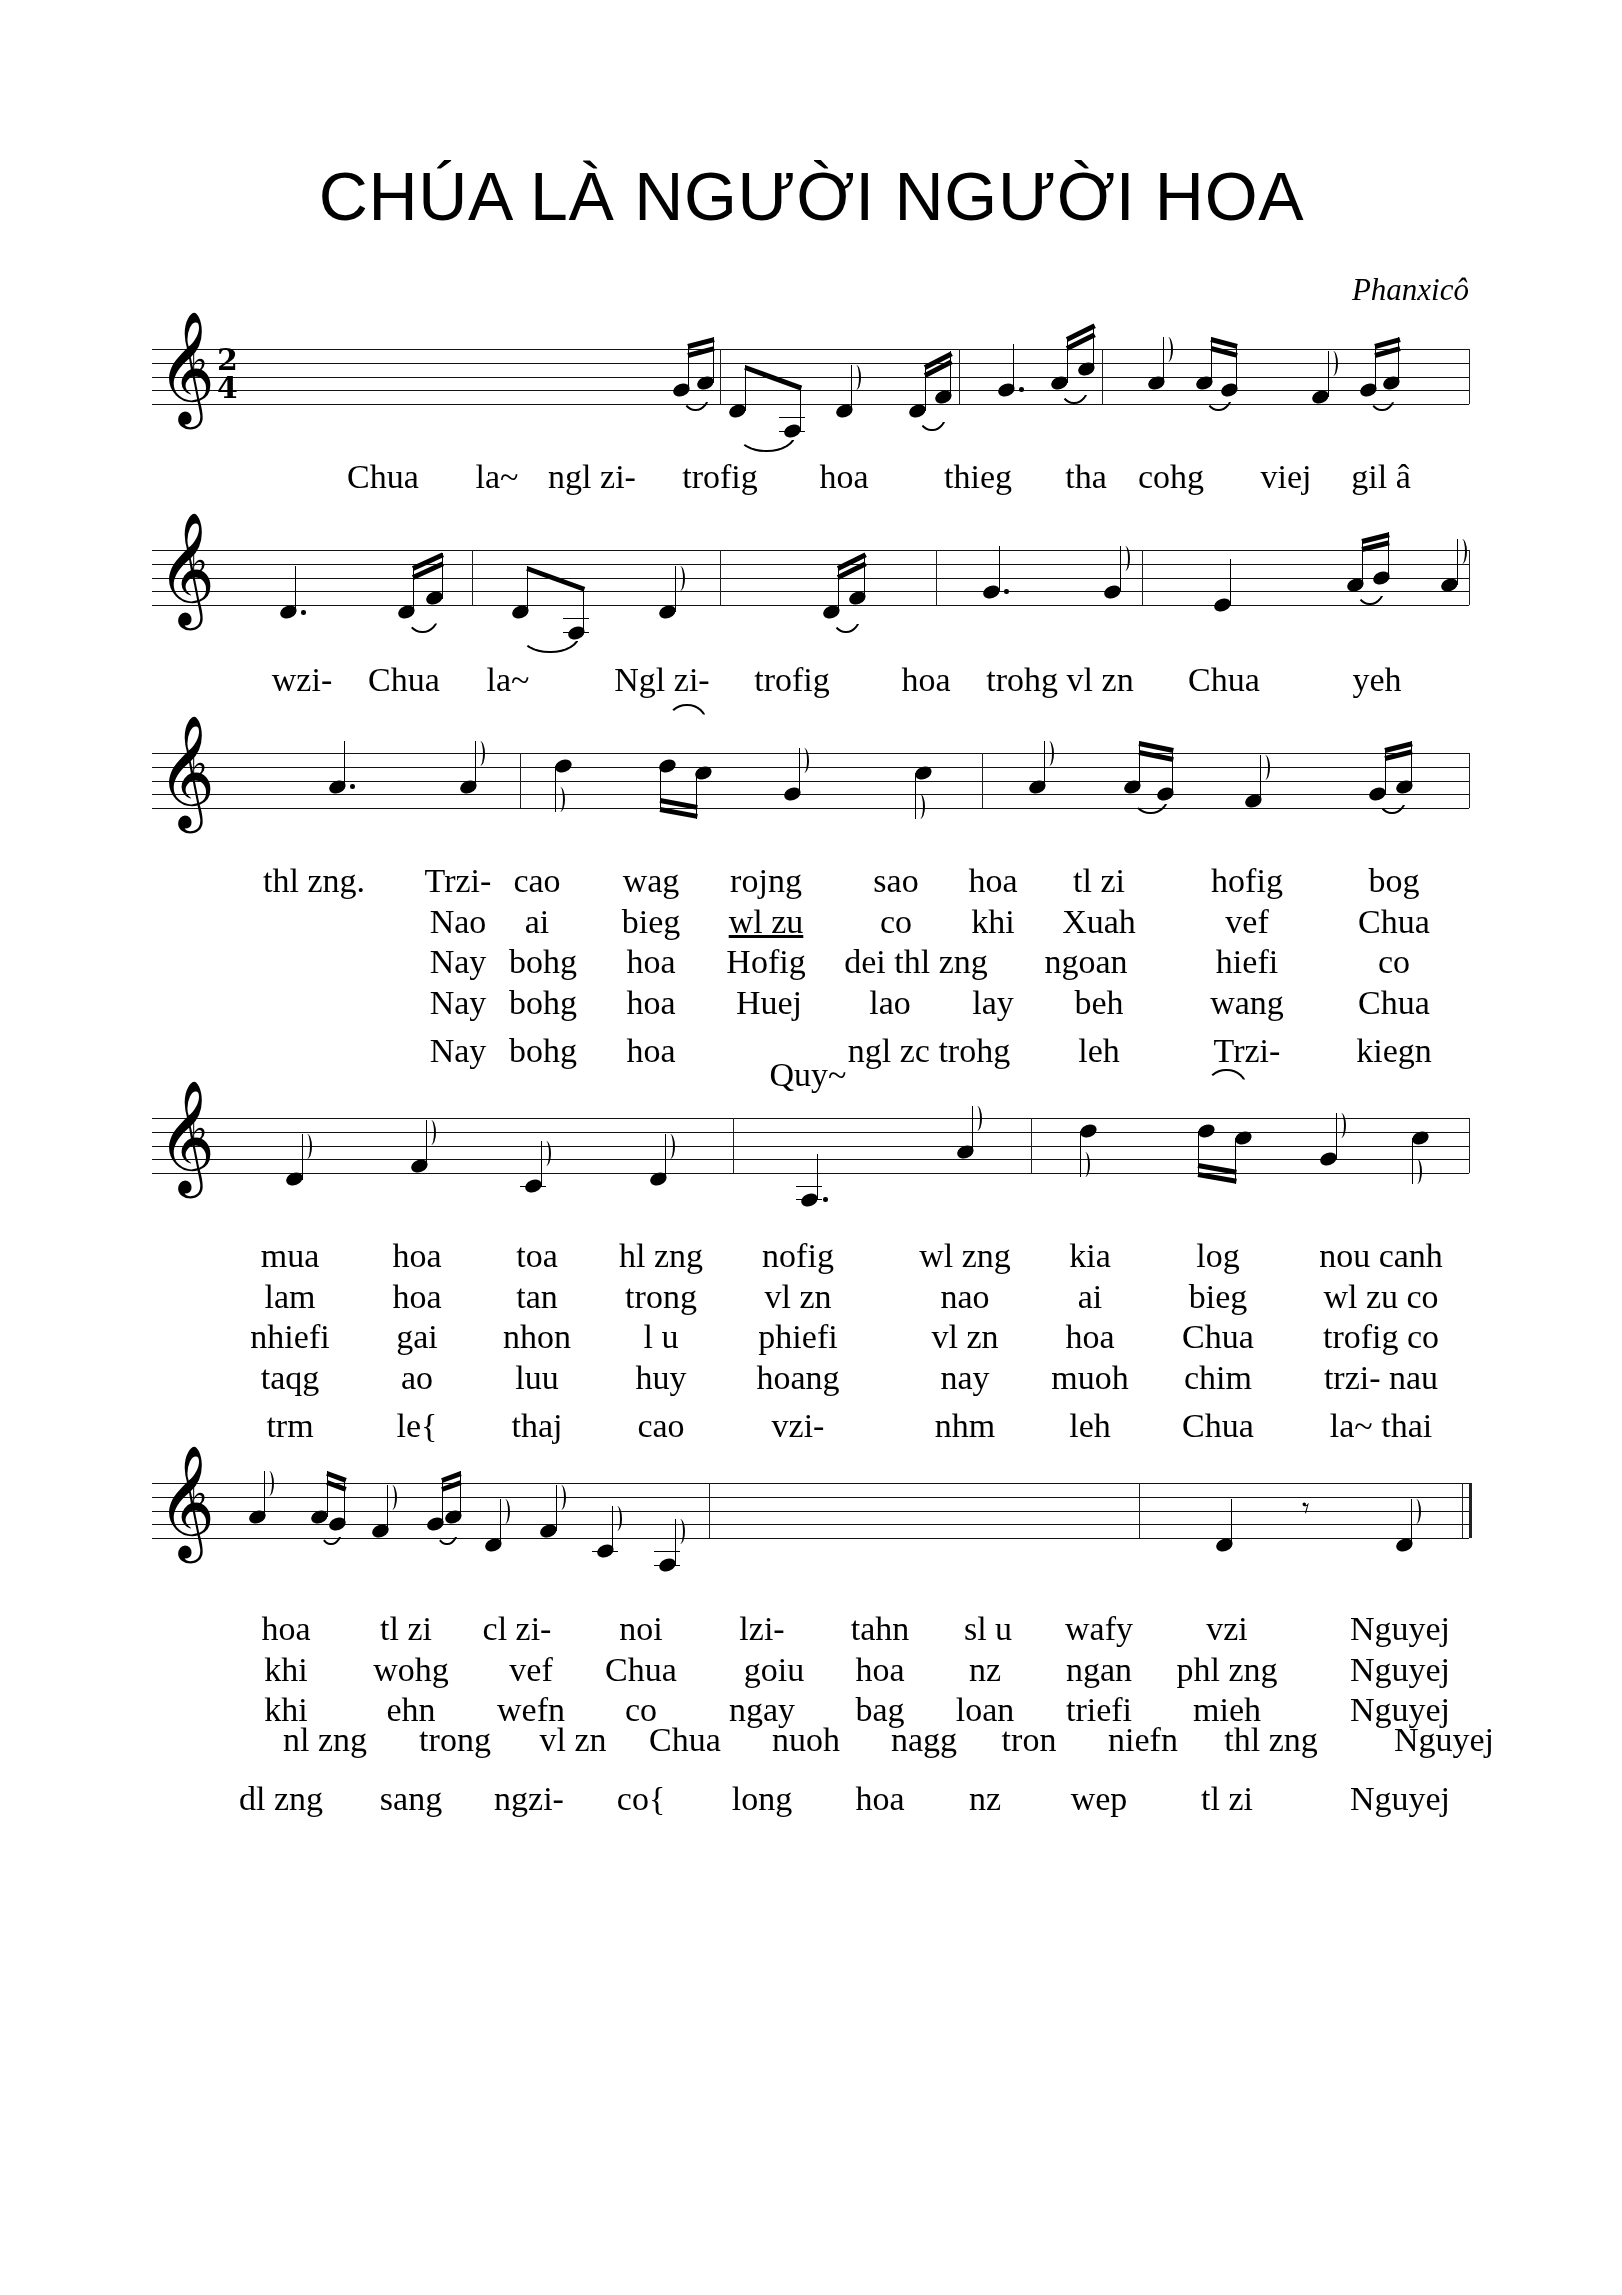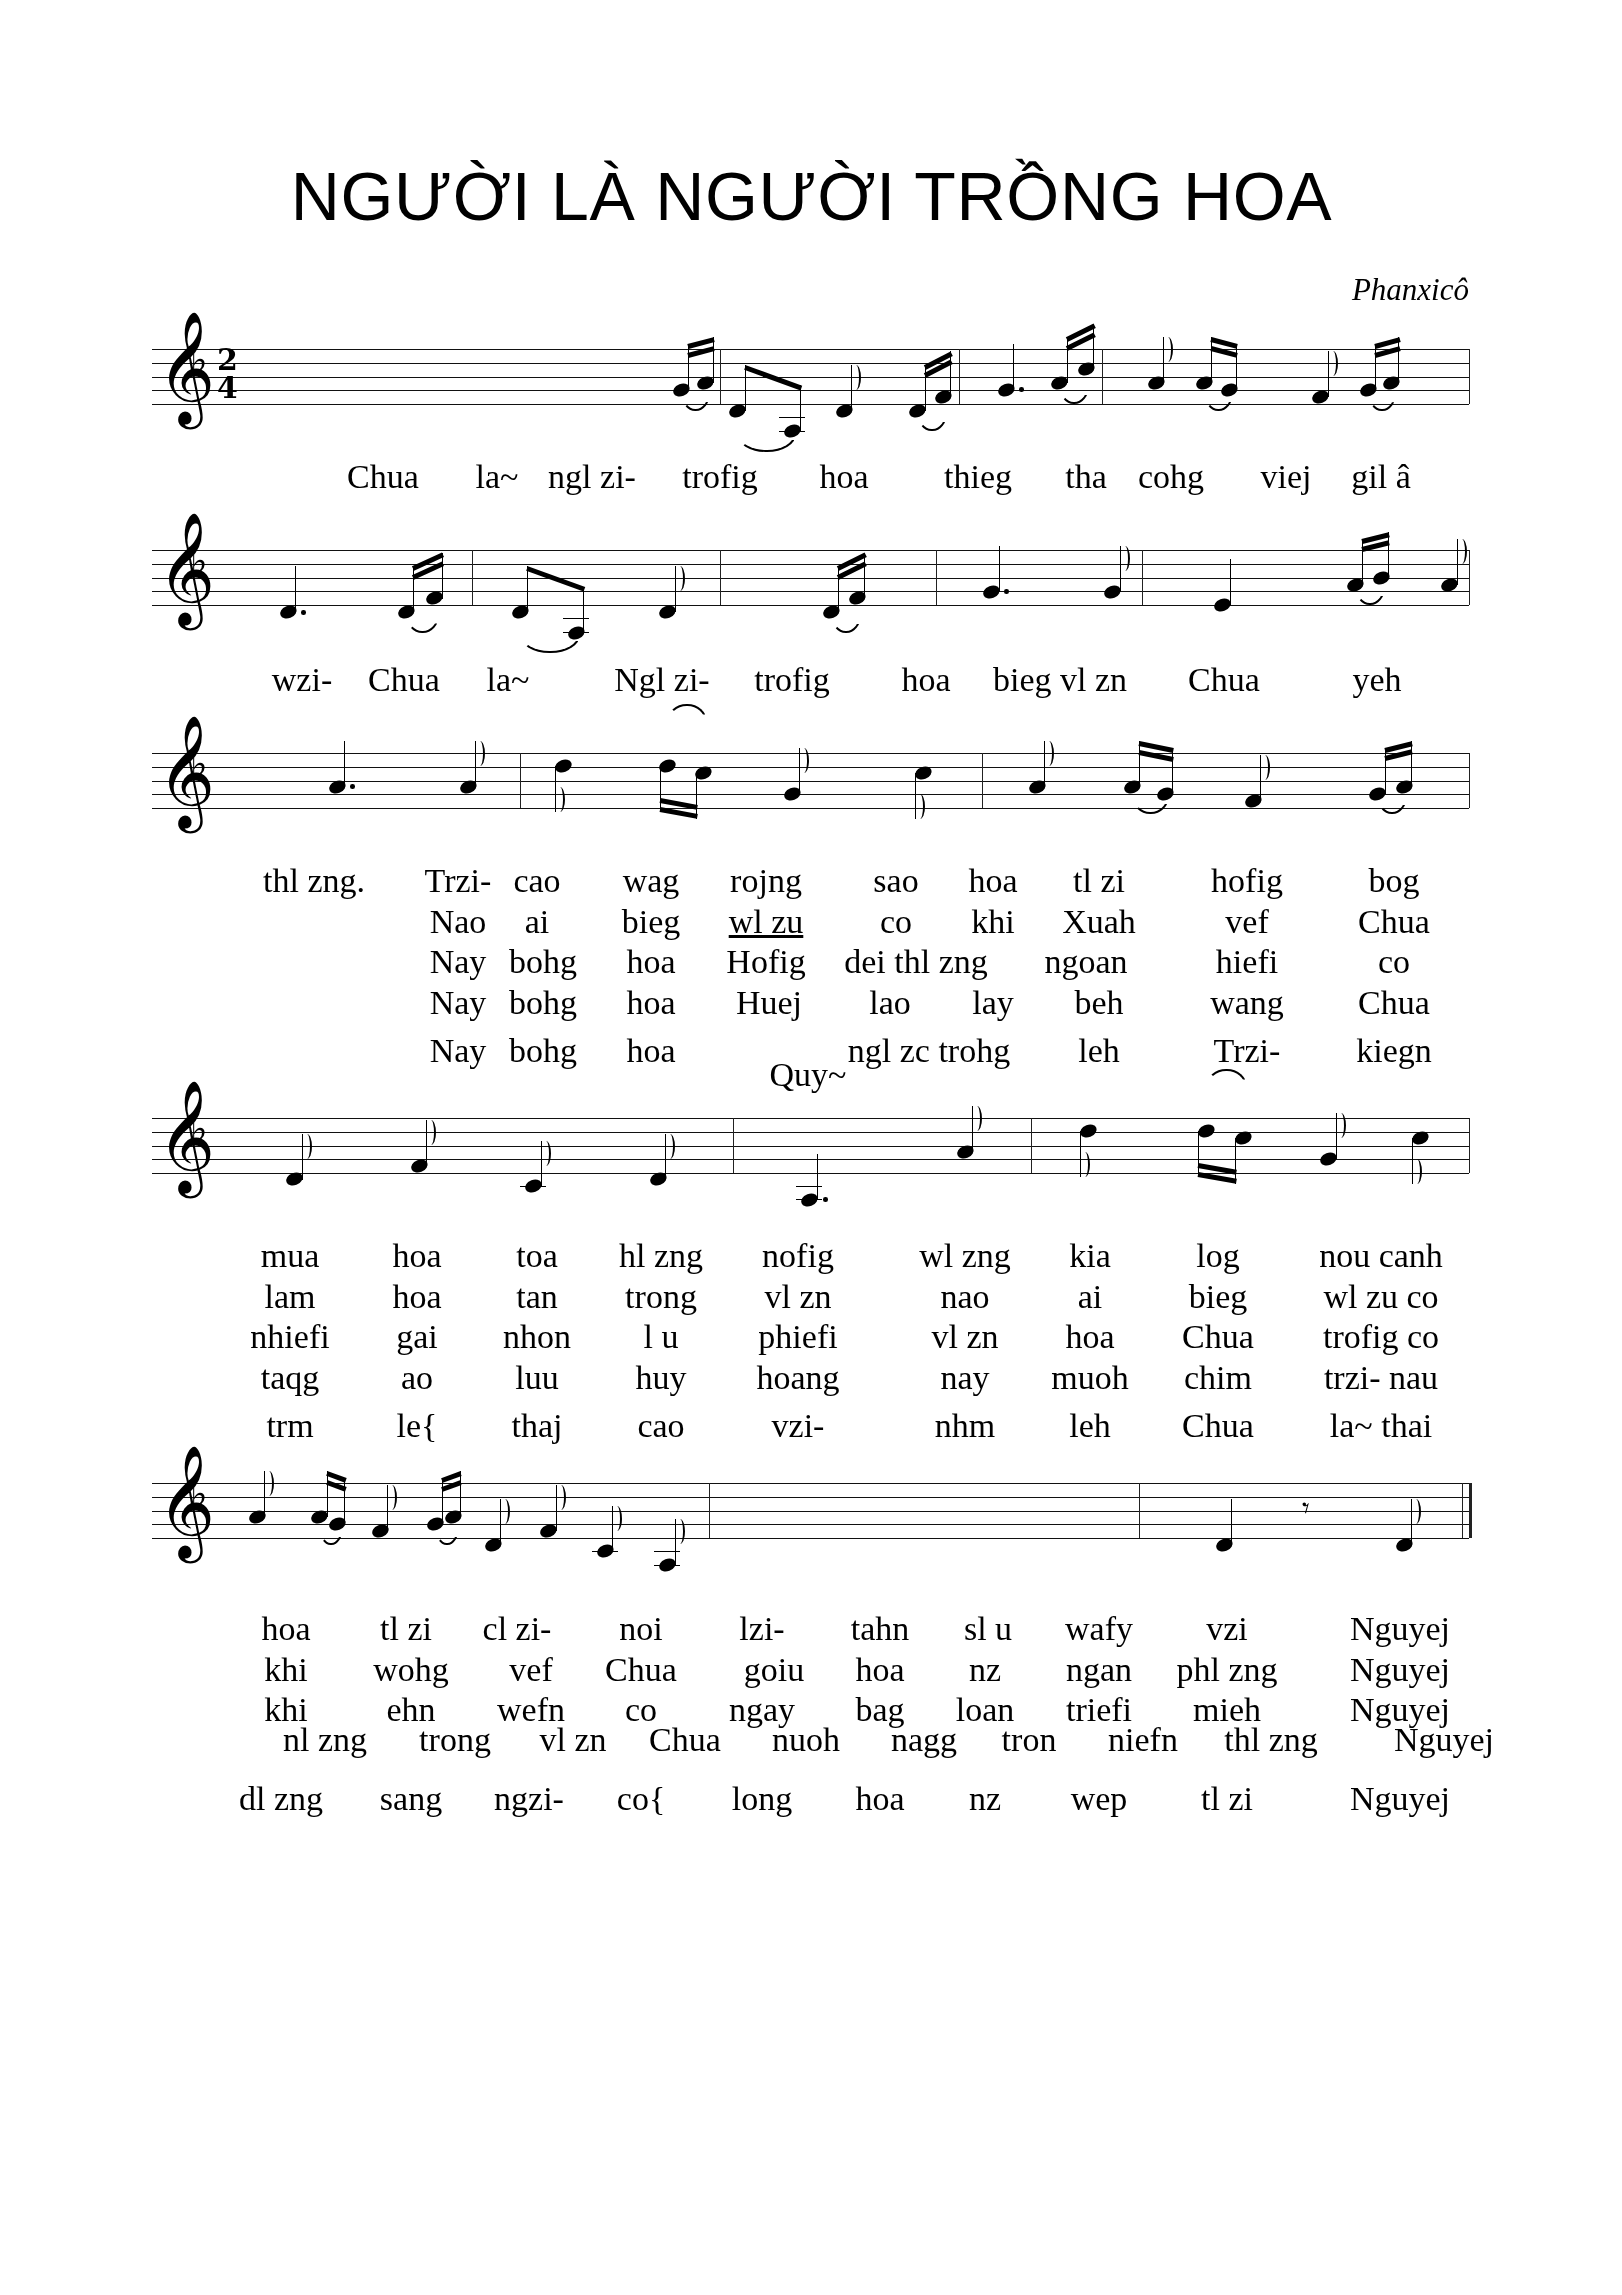--- a/index.html
+++ b/index.html
@@ -25,21 +25,21 @@
   .slur.up { border-color:#000 transparent transparent transparent; border-radius:50% 50% 0 0 / 100% 100% 0 0; }
   .rest { position:absolute; font-family:"DejaVu Sans", sans-serif; font-size:29px; }
   .lyrics { position:absolute; left:0; width:1623px; font-family:"Liberation Serif", serif; font-size:34px; }
   .lyric-row { position:absolute; left:0; width:1623px; height:39px; }
   .syl { position:absolute; transform:translateX(-50%); white-space:nowrap; }
 </style>
 </head>
 <body>
 
 <div id="page">
-  <div class="title">NGƯỜI LÀ NGƯỜI TRỒNG HOA</div>
+  <div class="title">CHÚA LÀ NGƯỜI NGƯỜI HOA</div>
   <div class="composer">Phanxicô</div>
   <div id="systems">
       <div class="system" style="top: 0px;">
         <div class="staff" style="top: 349px;">
           <div class="line" style="top: 0px;"></div>
           <div class="line" style="top: 13.7px;"></div>
           <div class="line" style="top: 27.5px;"></div>
           <div class="line" style="top: 41px;"></div>
           <div class="line" style="top: 55px;"></div>
           <div class="clef">𝄞</div>
@@ -185,21 +185,21 @@
         <div class="slur" style="left: 831px; width: 26px; height: 14.4px; top: 615px;"></div>
         <div class="slur" style="left: 1355px; width: 26px; height: 14.4px; top: 587px;"></div>
         <div class="lyrics" style="top: 661px;">
           <div class="lyric-row" style="top: 0px;">
             <span class="syl" style="left: 302px;">wzi-</span>
             <span class="syl" style="left: 404px;">Chua</span>
             <span class="syl" style="left: 508px;">la~</span>
             <span class="syl" style="left: 662px;">Ngl zi-</span>
             <span class="syl" style="left: 792px;">trofig</span>
             <span class="syl" style="left: 926px;">hoa</span>
-            <span class="syl" style="left: 1060px;">bieg vl zn</span>
+            <span class="syl" style="left: 1060px;">trohg vl zn</span>
             <span class="syl" style="left: 1224px;">Chua</span>
             <span class="syl" style="left: 1377px;">yeh</span>
           </div>
         </div>
       </div>
       <div class="system" style="top: 0px;">
         <div class="staff" style="top: 753px;">
           <div class="line" style="top: 0px;"></div>
           <div class="line" style="top: 13.7px;"></div>
           <div class="line" style="top: 27.5px;"></div>

